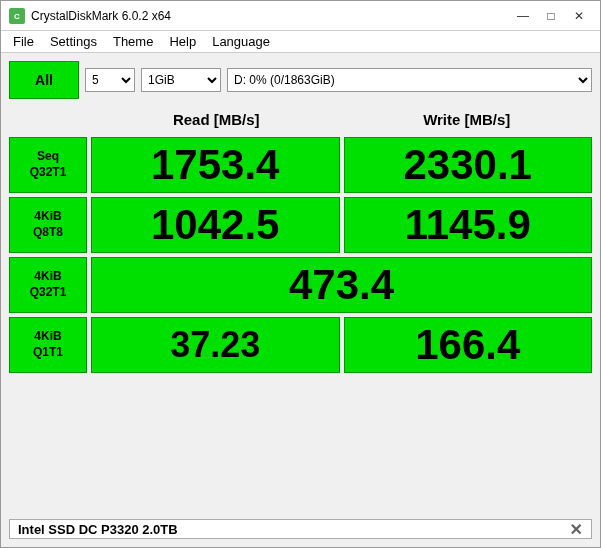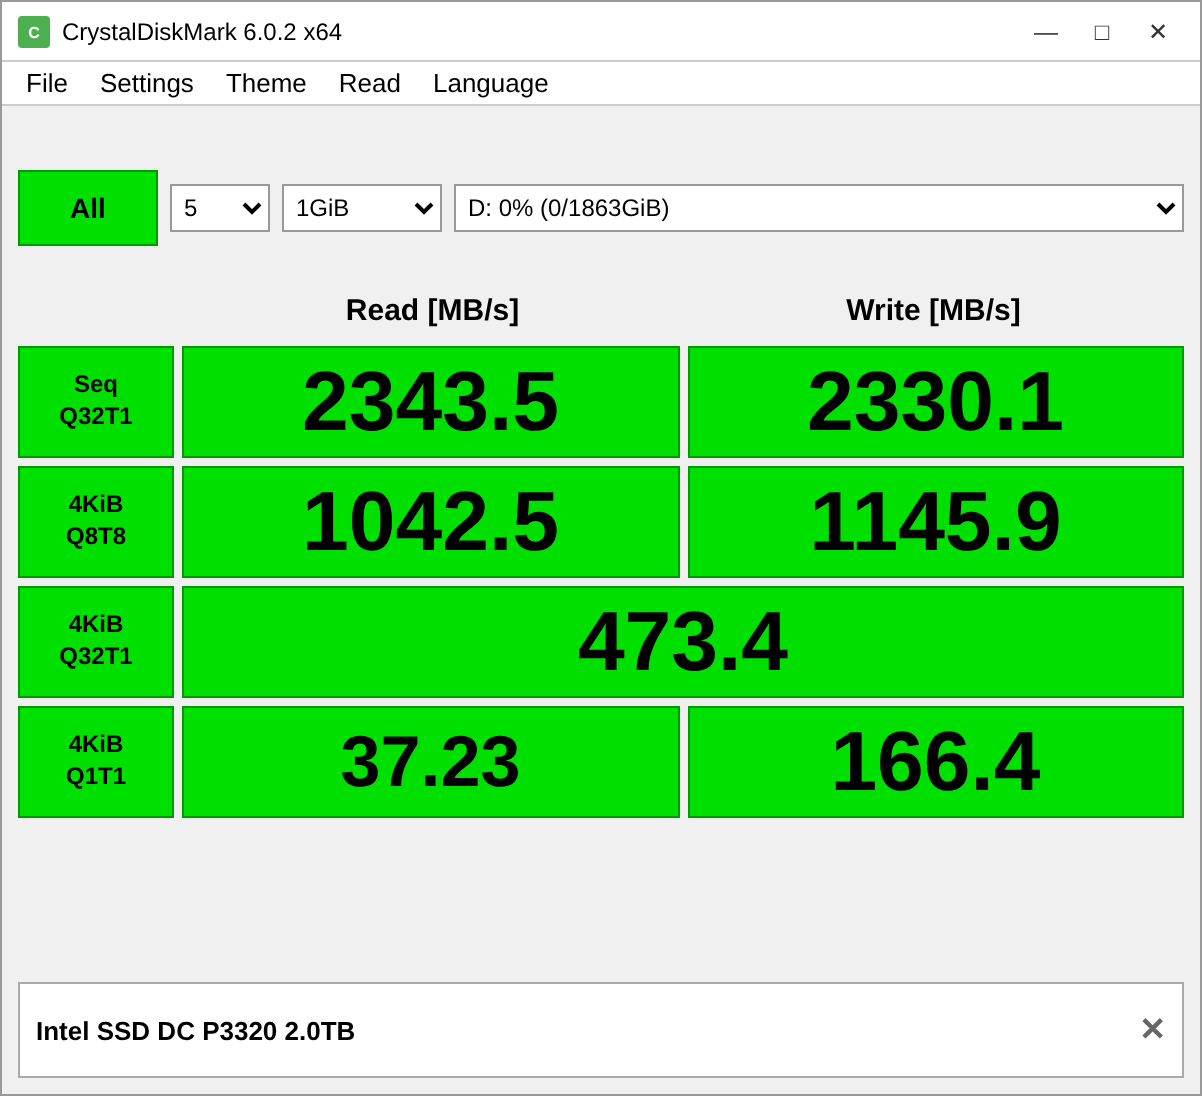--- a/index.html
+++ b/index.html
@@ -86,22 +86,21 @@
       font-size: 13px;
       cursor: pointer;
       color: #000;
     }
 
     .main-content {
       flex: 1;
       padding: 8px;
       display: flex;
       flex-direction: column;
-      gap: 18px;
-      margin-top: 24px;
+      gap: 6px;
     }
 
     .controls-row {
       display: flex;
       align-items: center;
       gap: 6px;
     }
 
     .all-button {
       background: #00e000;
@@ -202,21 +201,21 @@
       font-size: 42px;
       color: #000;
       font-family: Arial, sans-serif;
     }
 
     .cell.small-font {
       font-size: 36px;
     }
 
     .status-bar {
-      height: 48px;
+      height: 20px;
       background: #fff;
       border: 1px solid #aaa;
       display: flex;
       align-items: center;
       padding: 0 8px;
       justify-content: space-between;
     }
 
     .status-text {
       font-size: 13px;
@@ -248,21 +247,21 @@
       <button class="window-btn">—</button>
       <button class="window-btn">□</button>
       <button class="window-btn close">✕</button>
     </div>
   </div>
 
   <div class="menu-bar">
     <span class="menu-item">File</span>
     <span class="menu-item">Settings</span>
     <span class="menu-item">Theme</span>
-    <span class="menu-item">Read</span>
+    <span class="menu-item">Help</span>
     <span class="menu-item">Language</span>
   </div>
 
   <div class="main-content">
 
     <div class="controls-row">
       <button class="all-button">All</button>
       <select class="select-count">
         <option>1</option>
         <option>3</option>
@@ -285,21 +284,21 @@
       <div class="header-row">
         <div class="header-label-spacer"></div>
         <div class="header-read">Read [MB/s]</div>
         <div class="header-write">Write [MB/s]</div>
       </div>
 
       <div class="data-row">
         <div class="row-label">
           <span>Seq<br>Q32T1</span>
         </div>
-        <div class="cell">2343.5</div>
+        <div class="cell">1753.4</div>
         <div class="cell">2330.1</div>
       </div>
 
       <div class="data-row">
         <div class="row-label">
           <span>4KiB<br>Q8T8</span>
         </div>
         <div class="cell">1042.5</div>
         <div class="cell">1145.9</div>
       </div>

